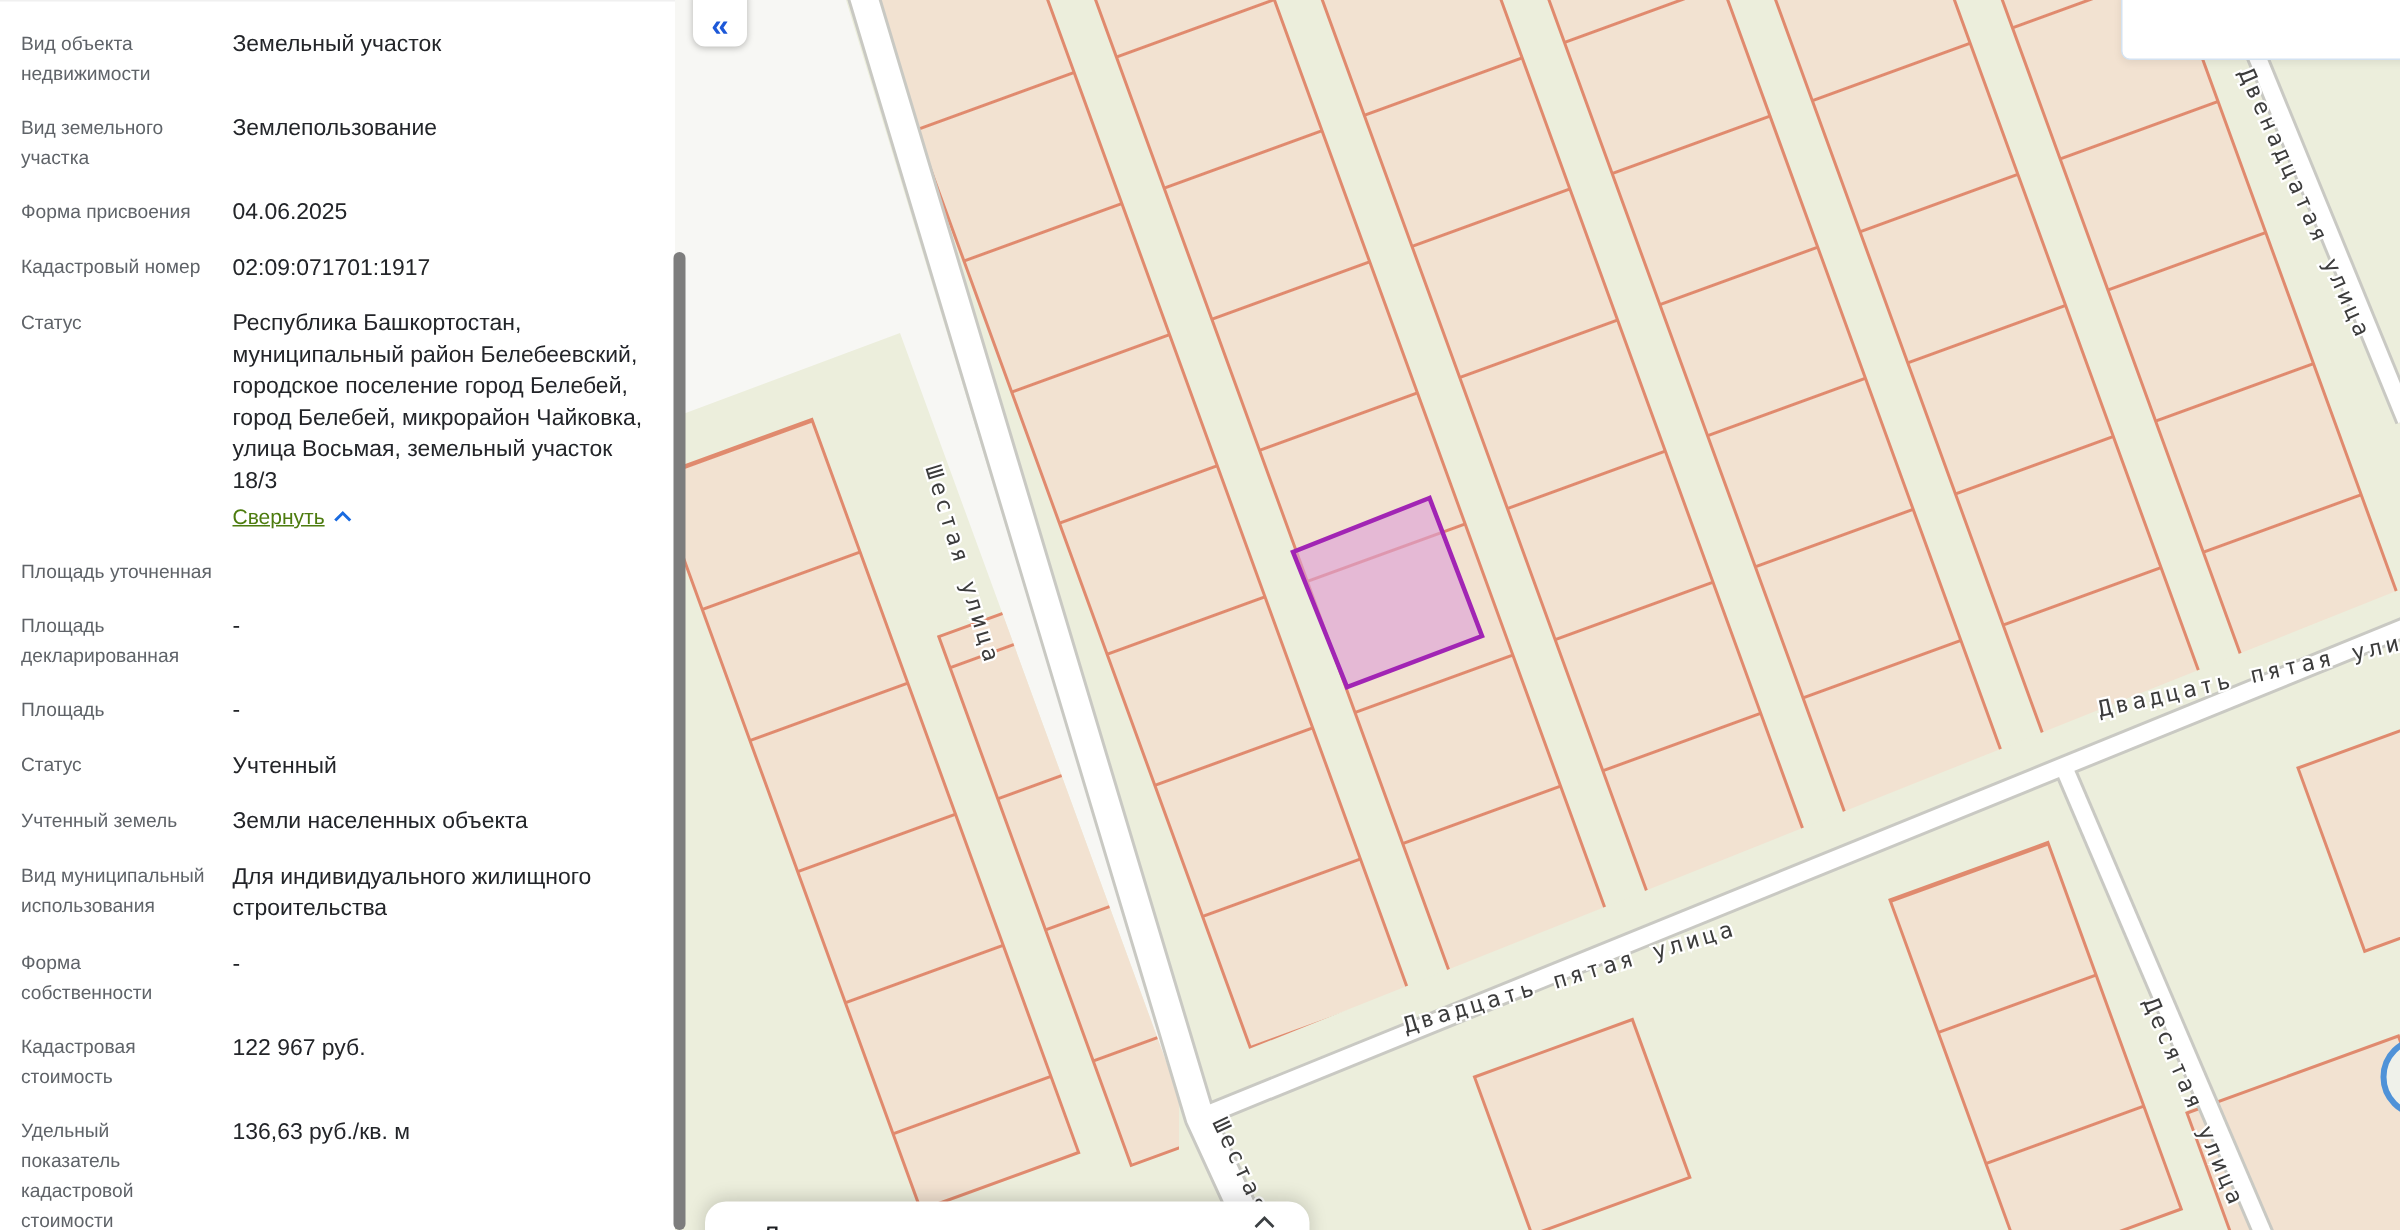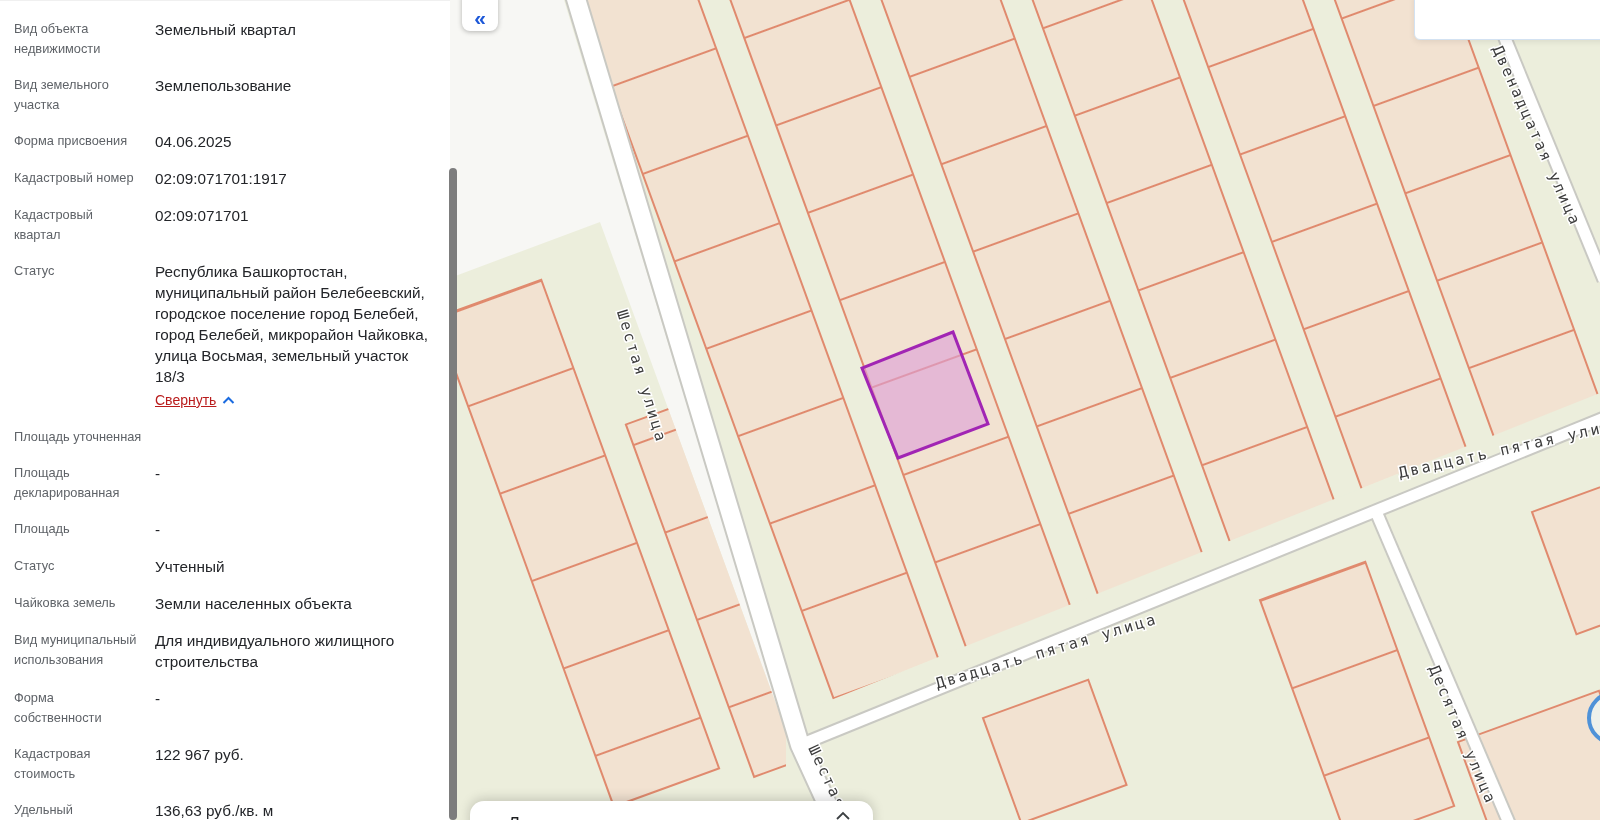--- a/index.html
+++ b/index.html
@@ -6,21 +6,21 @@
   body{font-family:"Liberation Sans",sans-serif;}
   #stage{position:relative;width:1600px;height:820px;overflow:hidden;background:#fff;}
 
   
   .panel{position:absolute;left:0;top:0;width:450px;height:820px;background:#fff;
          border-top:1px solid #f0f0f0;box-sizing:border-box;padding:18px 20px 16px 14px;overflow:hidden;}
   .field{display:grid;grid-template-columns:128px 1fr;column-gap:13px;margin-bottom:16px;}
   .flabel{font-size:12.8px;line-height:20px;color:#5f6368;}
   .fvalue{font-size:15.3px;line-height:21px;color:#232529;}
   .collapse-link{display:inline-flex;align-items:center;gap:6px;margin-top:3px;
-                 color:#b91c1c;font-size:14px;text-decoration:underline;cursor:pointer;justify-content:center;}
+                 color:#4d7c0f;font-size:14px;text-decoration:underline;cursor:pointer;justify-content:center;}
   .collapse-link svg{flex:0 0 auto;}
 
   
   .vscroll{position:absolute;left:449px;top:168px;width:8px;height:652px;background:#7d7d7d;
            border-radius:4px;z-index:30;}
 
   
   .map{position:absolute;left:450px;top:0;width:1150px;height:820px;overflow:hidden;}
   .map svg{display:block;}
 
@@ -138,21 +138,21 @@
           <polyline points="2,8 8,2 14,8" fill="none" stroke="#3c4043" stroke-width="1.8"></polyline>
         </svg>
     </span>
   </div>
 
   <aside class="panel">
     <div>
   <div class="field">
     <div class="flabel">Вид объекта недвижимости</div>
     <div class="fvalue">
-      <span>Земельный квартал</span>
+      <span>Земельный участок</span>
       
     </div>
   </div>
 
   <div class="field">
     <div class="flabel">Вид земельного участка</div>
     <div class="fvalue">
       <span>Землепользование</span>
       
     </div>
@@ -167,27 +167,20 @@
   </div>
 
   <div class="field">
     <div class="flabel">Кадастровый номер</div>
     <div class="fvalue">
       <span>02:09:071701:1917</span>
       
     </div>
   </div>
 
-  <div class="field">
-    <div class="flabel">Кадастровый квартал</div>
-    <div class="fvalue">
-      <span>02:09:071701</span>
-      
-    </div>
-  </div>
 
   <div class="field">
     <div class="flabel">Статус</div>
     <div class="fvalue">
       <span>Республика Башкортостан, муниципальный район Белебеевский, городское поселение город Белебей, город Белебей, микрорайон Чайковка, улица Восьмая, земельный участок 18/3</span>
       <div>
         <a class="collapse-link">
           <span>Свернуть</span>
           <svg width="13" height="9" viewBox="0 0 13 9">
             <polyline points="1.5,7 6.5,2 11.5,7" fill="none" stroke="#1a6be0" stroke-width="2"></polyline>
@@ -219,21 +212,21 @@
 
   <div class="field">
     <div class="flabel">Статус</div>
     <div class="fvalue">
       <span>Учтенный</span>
       
     </div>
   </div>
 
   <div class="field">
-    <div class="flabel">Чайковка земель</div>
+    <div class="flabel">Учтенный земель</div>
     <div class="fvalue">
       <span>Земли населенных объекта</span>
       
     </div>
   </div>
 
   <div class="field">
     <div class="flabel">Вид муниципальный использования</div>
     <div class="fvalue">
       <span>Для индивидуального жилищного строительства</span>

